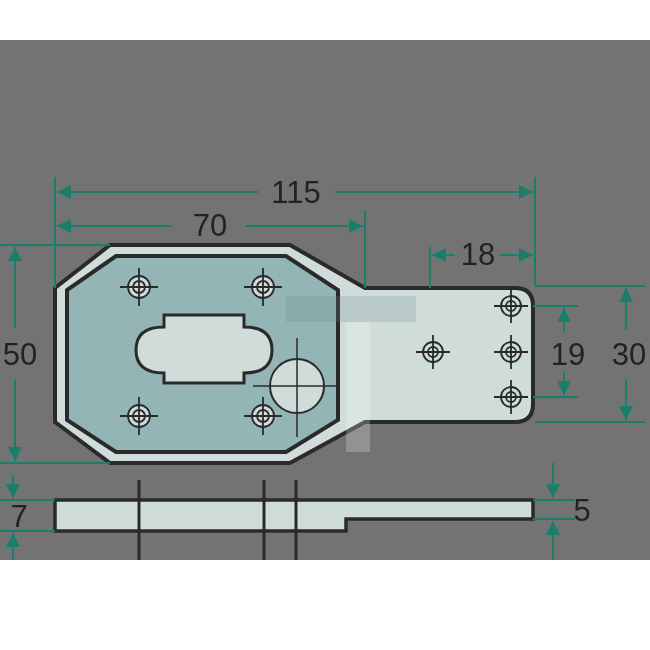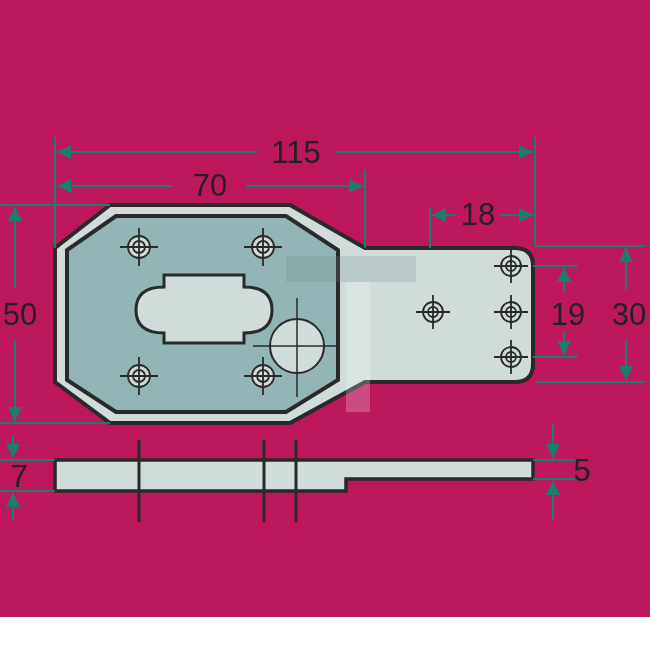--- a/index.html
+++ b/index.html
@@ -1,16 +1,16 @@
 <!DOCTYPE html>
 <html><head>
 <meta charset="utf-8">
 <style>
   html,body{margin:0;padding:0;background:#ffffff;}
-  #canvas{position:relative;width:650px;height:617px;overflow:hidden;background:#be185d;}
+  #canvas{position:relative;width:650px;height:520px;overflow:hidden;background:#737373;margin-top:40px;}
   svg{position:absolute;left:0;top:0;}
   .dim{font-family:"Liberation Sans",sans-serif;font-size:31px;fill:#222;}
 </style>
 </head>
 <body>
 
 <div id="canvas">
 <svg width="650" height="650" viewBox="0 0 650 650">
   <defs>
     <marker id="arr" viewBox="0 0 10 10" refX="10" refY="5" markerWidth="7" markerHeight="7" orient="auto-start-reverse">

